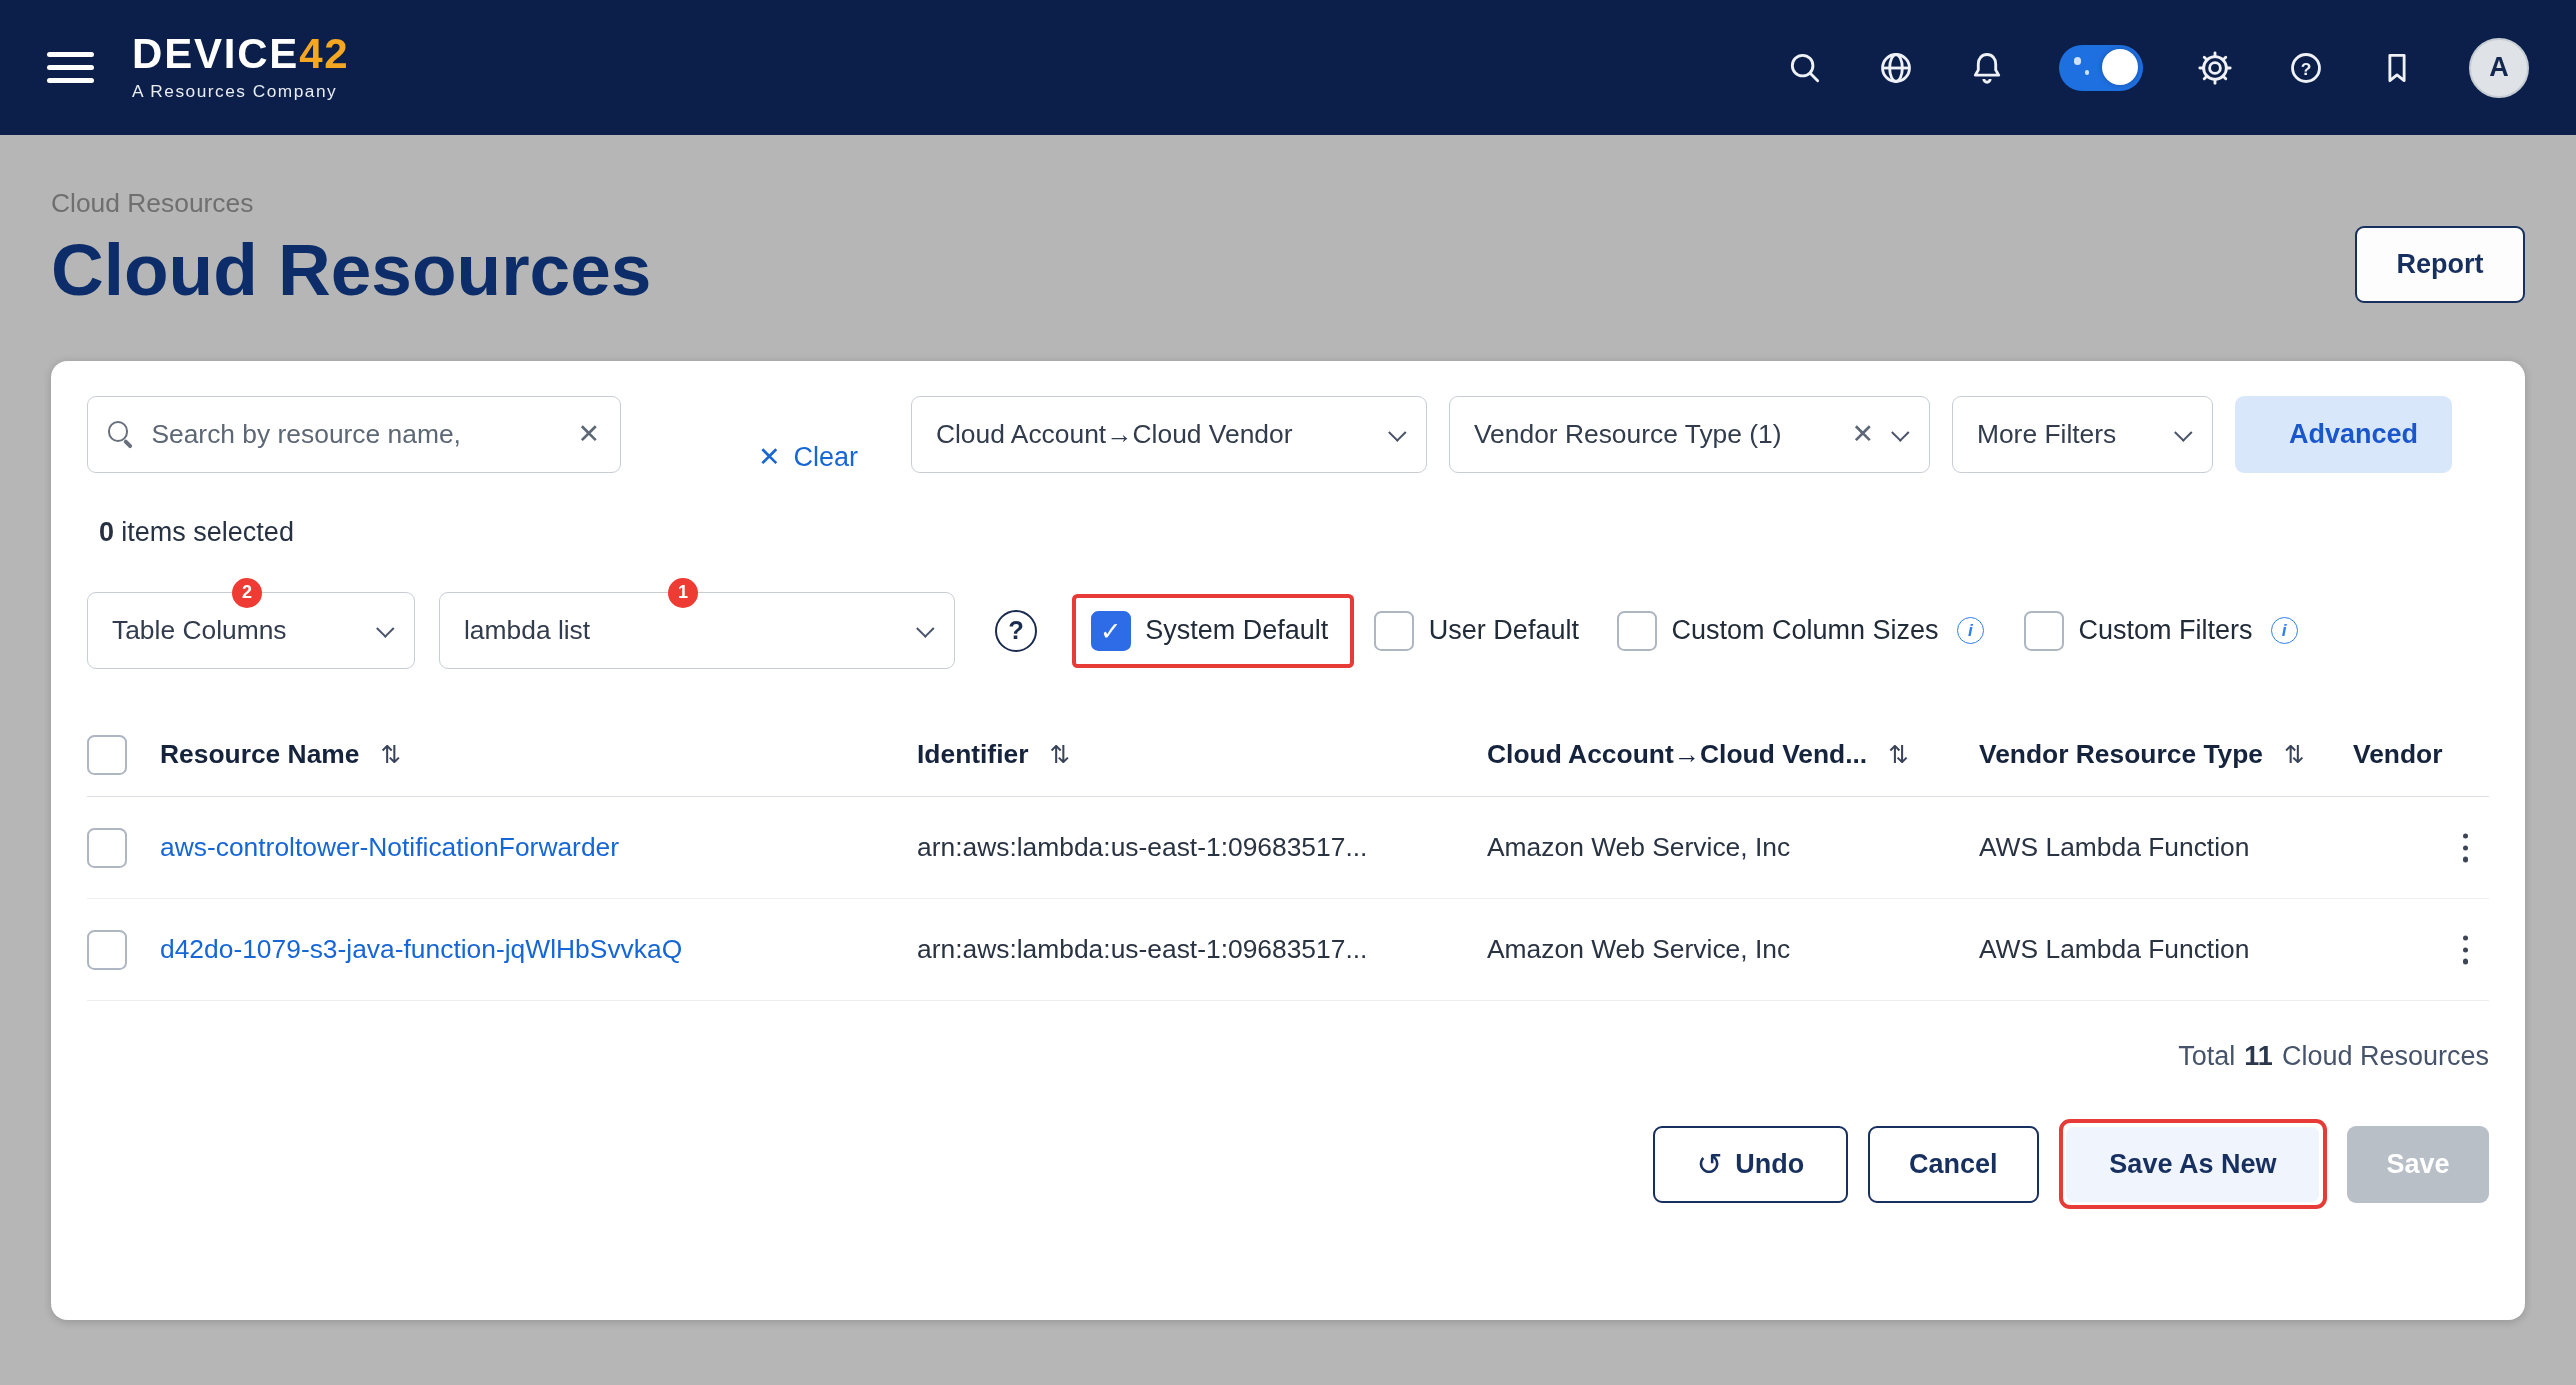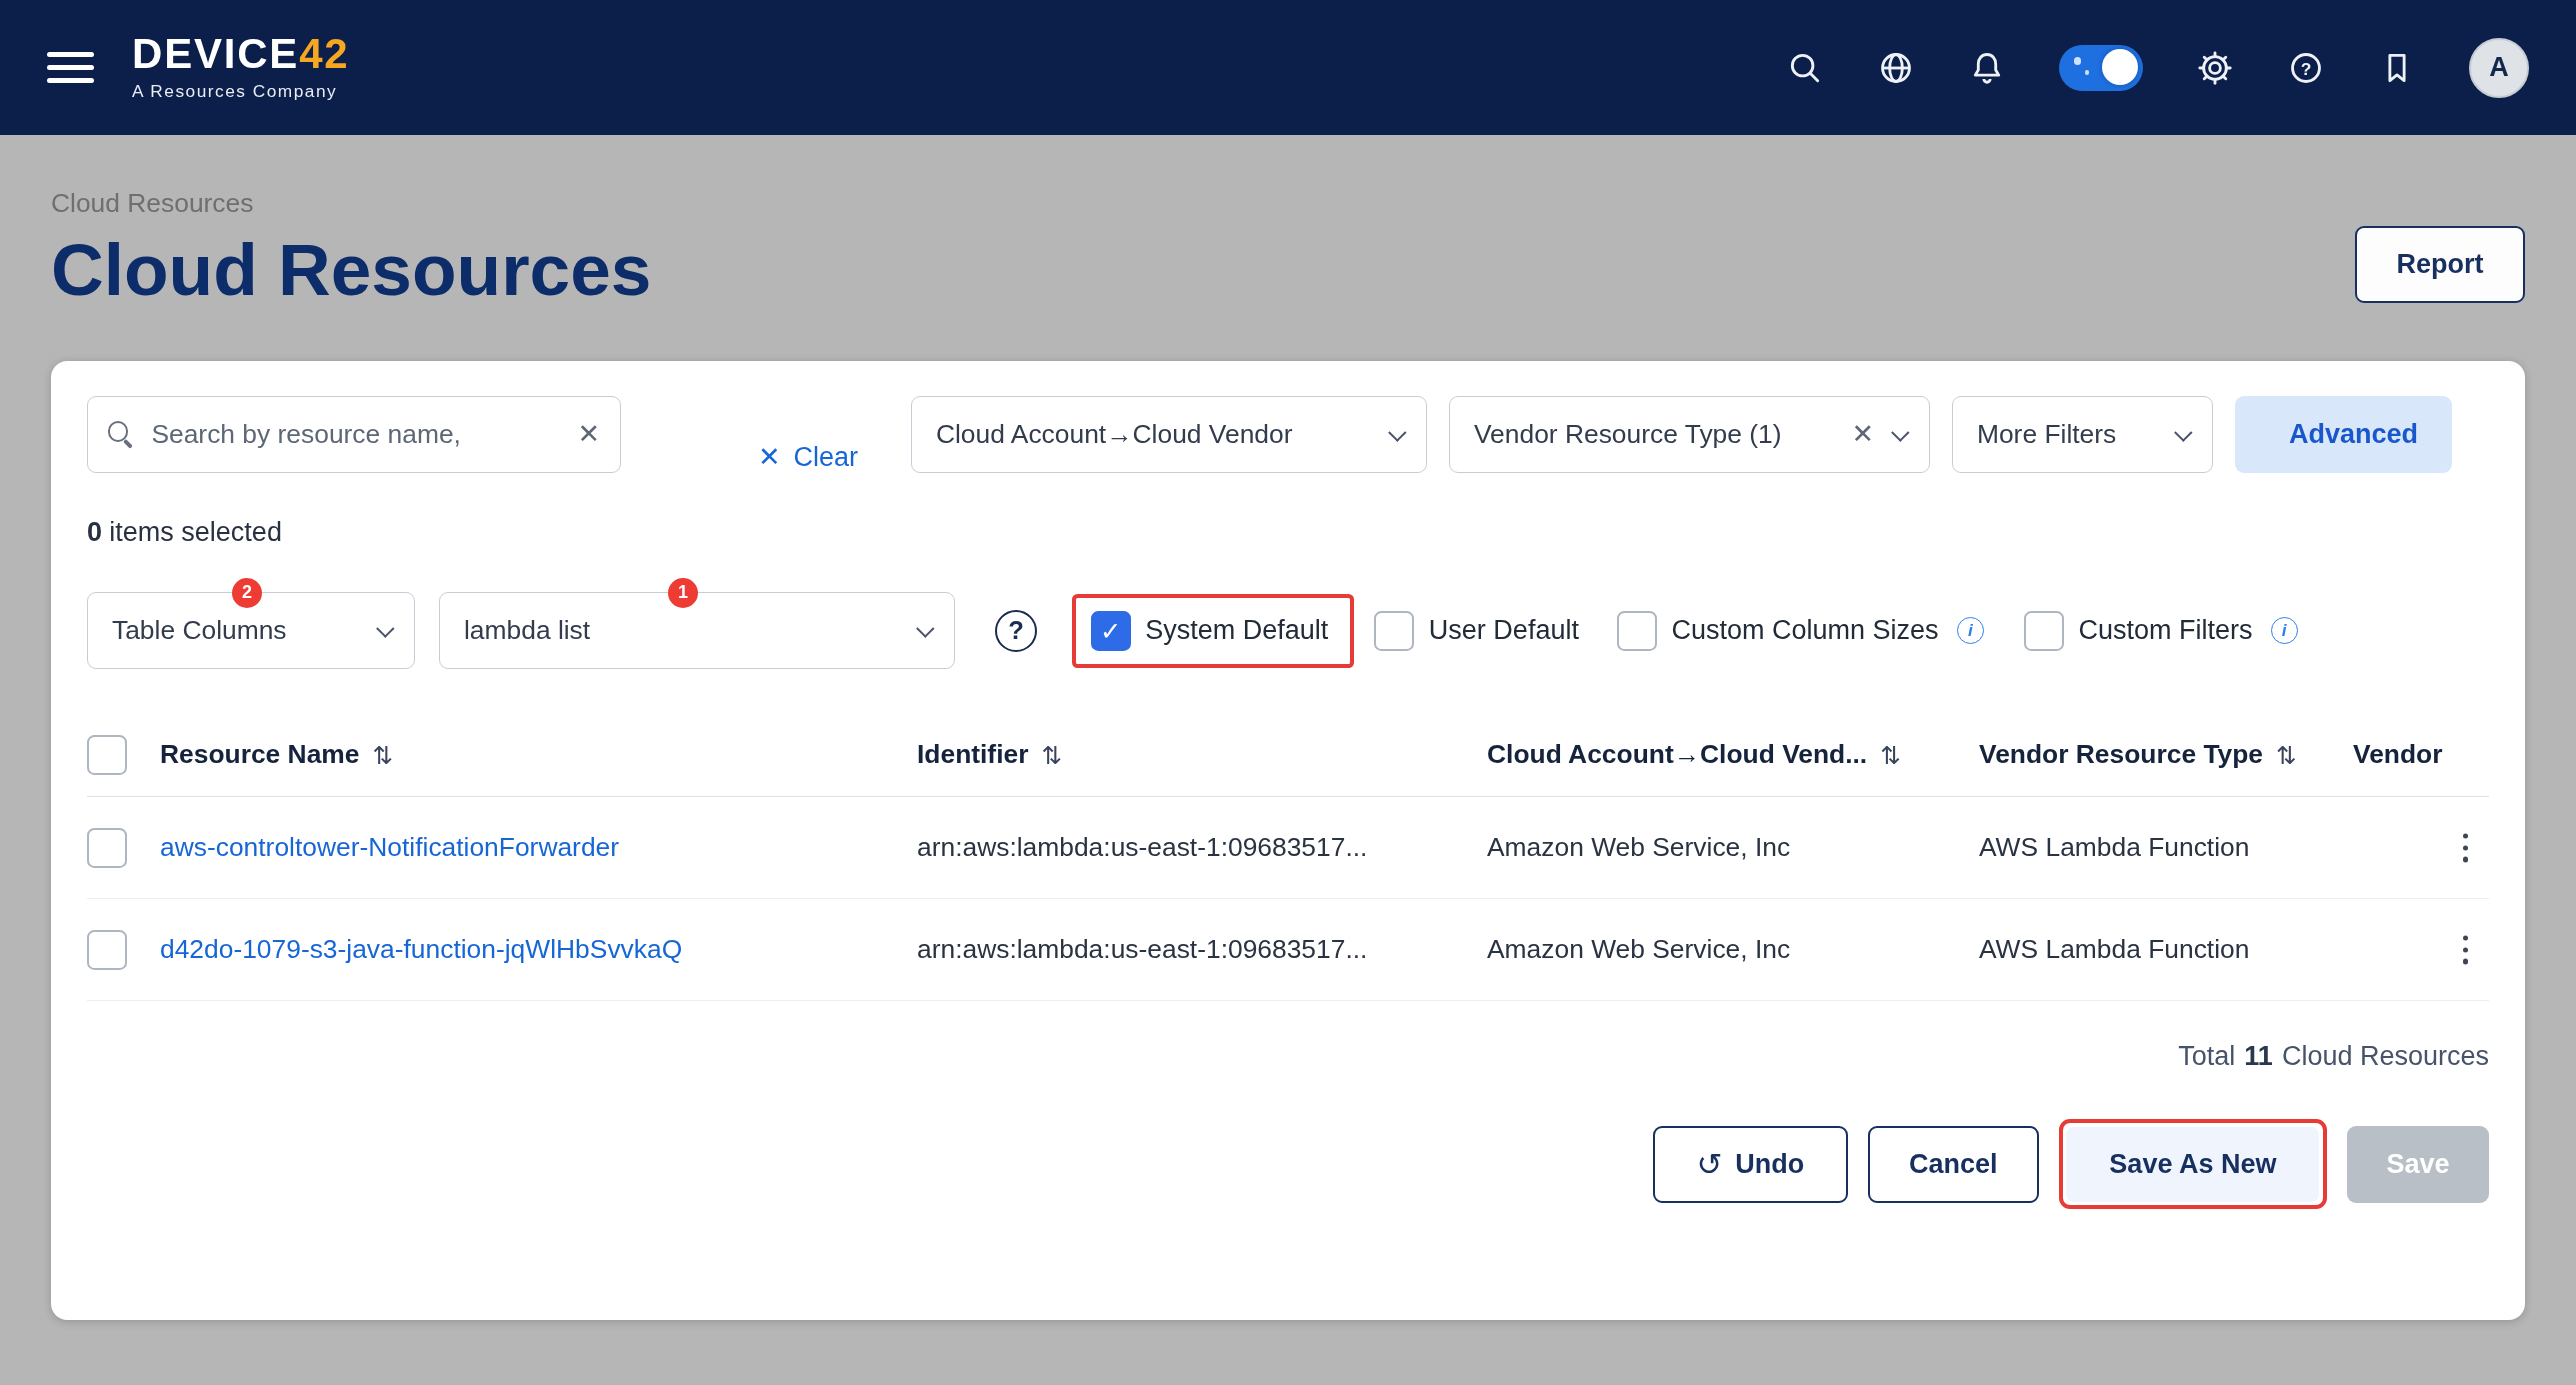--- a/index.html
+++ b/index.html
@@ -45,21 +45,21 @@
   .clear-link .x-glyph { color:#1666d6; }
   .dropdown { height:77px; border:1.8px solid #c8cdd5; border-radius:9px; background:#fff; display:flex; align-items:center; padding:0 24px; gap:18px; font-size:26.4px; color:#323c4d; cursor:pointer; white-space:nowrap; }
   .dropdown .label { flex:1; overflow:hidden; text-overflow:ellipsis; }
   .chev { width:12.8px; height:12.8px; border-right:2.7px solid #49536a; border-bottom:2.7px solid #49536a; transform:rotate(45deg) translateY(-2.7px); flex:none; }
   .dd-account { margin-left:53px; width:516px;gap:22px; }
   .dd-vendor { margin-left:22px; width:481px; }
   .dd-more { margin-left:22px; width:261px; }
   .advanced-btn { margin-left:22px; width:217px; height:77px; border:none; border-radius:9px; background:#d9e7fb; color:#1a56cc; font-size:27px; font-weight:bold; cursor:pointer; font-family:inherit; flex:none;padding-left:20px; }
 
   
-  .selection-row { margin-top:44px; font-size:27px; color:#273142; }
+  .selection-row { margin-top:44px; font-size:27px; color:#273142;margin-left:12px; }
   .selection-row b { margin-right:7.3px; }
 
   
   .controls-row { margin-top:44px; display:flex; align-items:center; }
   .dd-columns { width:328px; position:relative; }
   .dd-view { margin-left:24px; width:516px; position:relative; }
   .badge { position:absolute; top:-15.5px; min-width:30px; height:30px; border-radius:15.5px; background:#ee3b33; color:#fff; font-size:18px; font-weight:bold; display:flex; align-items:center; justify-content:center; padding:0 5.5px; }
   .badge-tc { left:144px; }
   .badge-lv { left:228px; }
   .help-circle { margin-left:40px; width:42px; height:42px; border:2.7px solid #1c2b50; border-radius:50%; color:#1c2b50; font-size:25.5px; font-weight:bold; display:flex; align-items:center; justify-content:center; cursor:pointer; flex:none; }
@@ -71,21 +71,21 @@
   .sys-wrap { margin-left:35px; border-radius:5.5px; padding:12.8px 22px 12.8px 14.6px; display:flex; align-items:center; gap:14.6px; }
   .g-user { margin-left:20px; }
   .g-ccs { margin-left:38px; }
   .g-cf { margin-left:40px; }
   .info-icon { margin-left:3.6px; width:27px; height:27px; border:1.8px solid #2f80ed; border-radius:50%; color:#2f80ed; font-size:17.3px; font-weight:bold; display:flex; align-items:center; justify-content:center; cursor:pointer; font-style:italic; }
 
   
   .table { margin-top:44px; }
   .thead { display:flex; align-items:center; height:84px; border-bottom:1.8px solid #dde1e7; font-size:26.4px; font-weight:bold; color:#15233c; }
   .trow { display:flex; align-items:center; height:102px; border-bottom:1.8px solid #eceef2; font-size:26.4px; color:#2a3342; position:relative; }
-  .col { flex:none; display:flex; align-items:flex-end; overflow:hidden; white-space:nowrap; }
+  .col { flex:none; display:flex; align-items:center; overflow:hidden; white-space:nowrap;gap:8px; }
   .c-check { width:73px; }
   .c-name { width:757px; }
   .c-id { width:570px; }
   .c-cloud { width:492px; }
   .c-vrt { width:374px; }
   .c-vendor { width:273px; }
   .sort-icon { margin-left:12.8px; font-family:"DejaVu Sans",sans-serif; font-size:24.6px; font-weight:normal; color:#39445a; cursor:pointer; }
   .res-link { color:#1666d6; font-weight:500; cursor:pointer; text-decoration:none; }
   .kebab { position:absolute; right:3.6px; top:50%; transform:translateY(-50%); width:40px; height:51px; display:flex; flex-direction:column; align-items:center; justify-content:center; gap:6.4px; cursor:pointer; }
   .kebab i { width:5.5px; height:5.5px; border-radius:50%; background:#3d4654; }

